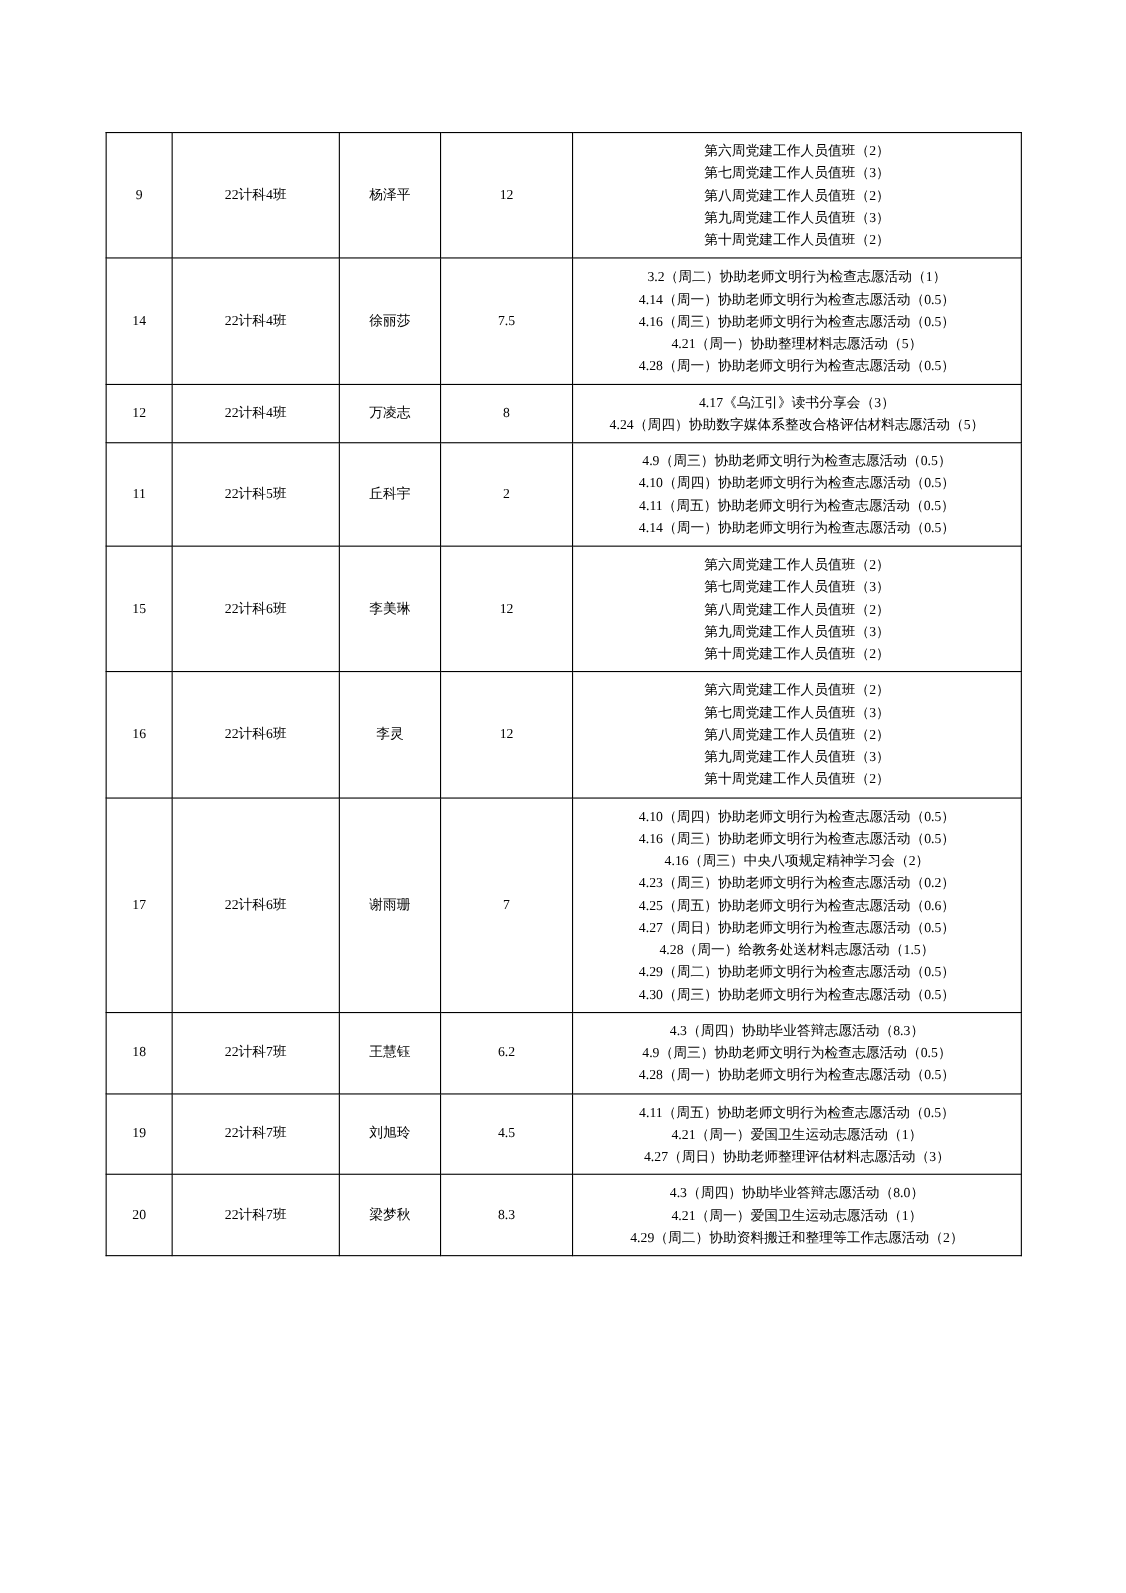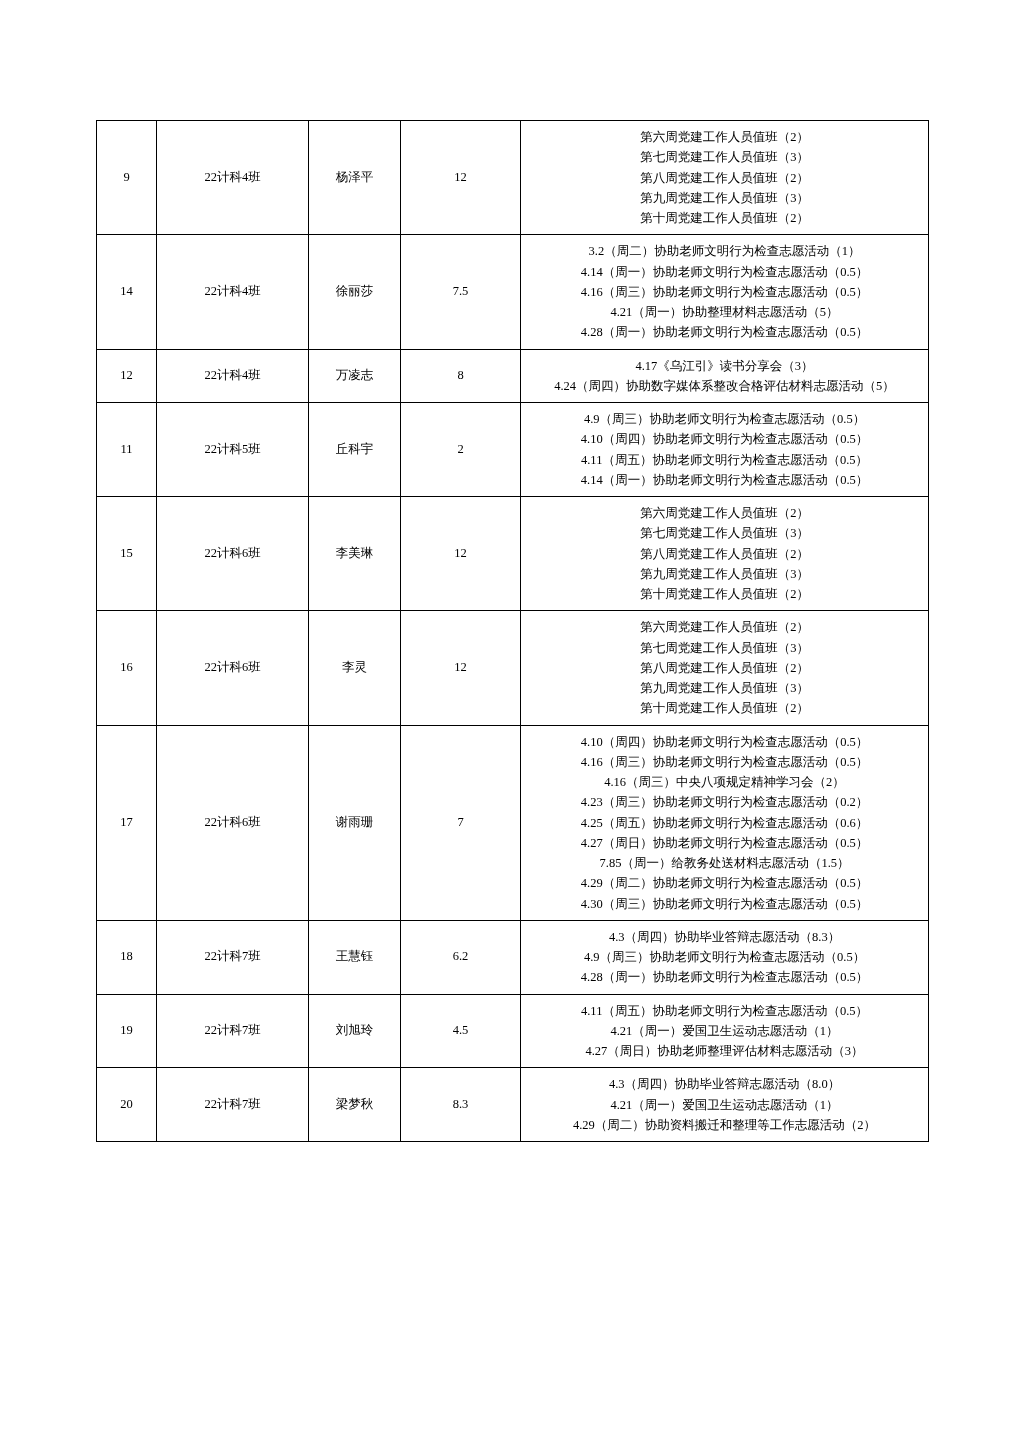--- a/index.html
+++ b/index.html
@@ -147,21 +147,21 @@
           <td class="cls">22计科6班</td>
           <td class="name">谢雨珊</td>
           <td class="hours">7</td>
           <td class="desc">
             <span class="line">4.10（周四）协助老师文明行为检查志愿活动（0.5）</span>
             <span class="line">4.16（周三）协助老师文明行为检查志愿活动（0.5）</span>
             <span class="line">4.16（周三）中央八项规定精神学习会（2）</span>
             <span class="line">4.23（周三）协助老师文明行为检查志愿活动（0.2）</span>
             <span class="line">4.25（周五）协助老师文明行为检查志愿活动（0.6）</span>
             <span class="line">4.27（周日）协助老师文明行为检查志愿活动（0.5）</span>
-            <span class="line">7.85（周一）给教务处送材料志愿活动（1.5）</span>
+            <span class="line">4.28（周一）给教务处送材料志愿活动（1.5）</span>
             <span class="line">4.29（周二）协助老师文明行为检查志愿活动（0.5）</span>
             <span class="line">4.30（周三）协助老师文明行为检查志愿活动（0.5）</span>
           </td>
         </tr>
         <tr>
           <td class="idx">18</td>
           <td class="cls">22计科7班</td>
           <td class="name">王慧钰</td>
           <td class="hours">6.2</td>
           <td class="desc">

